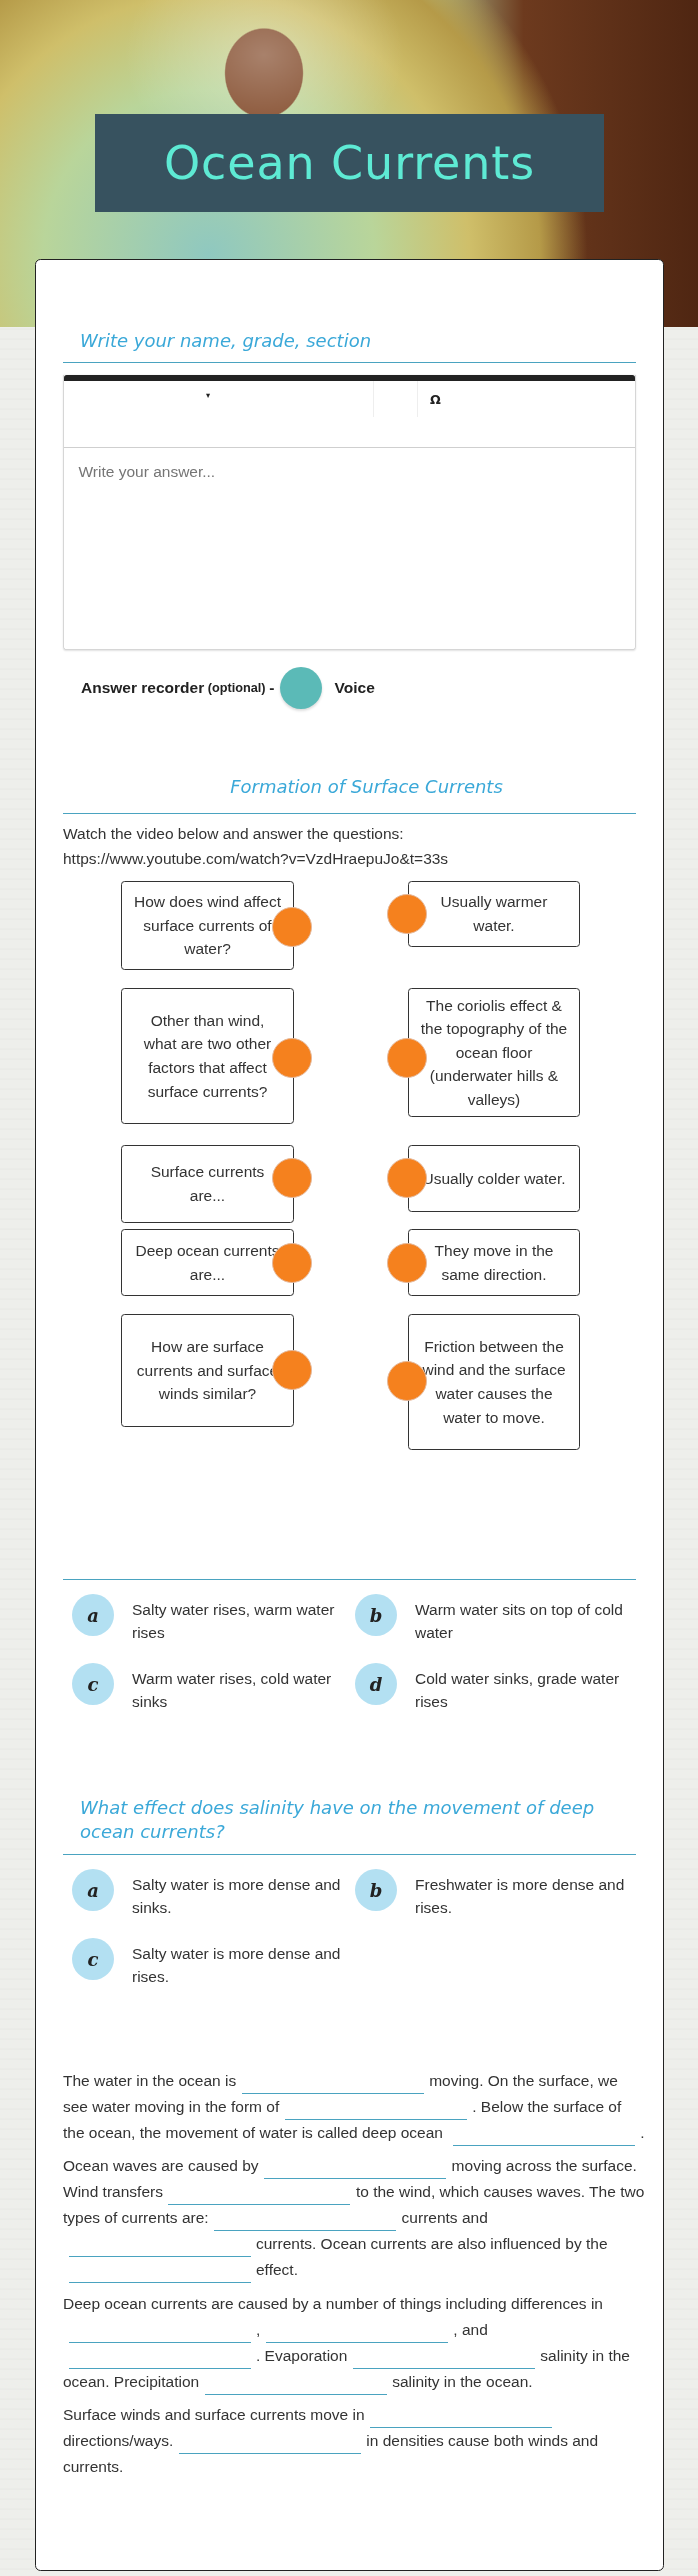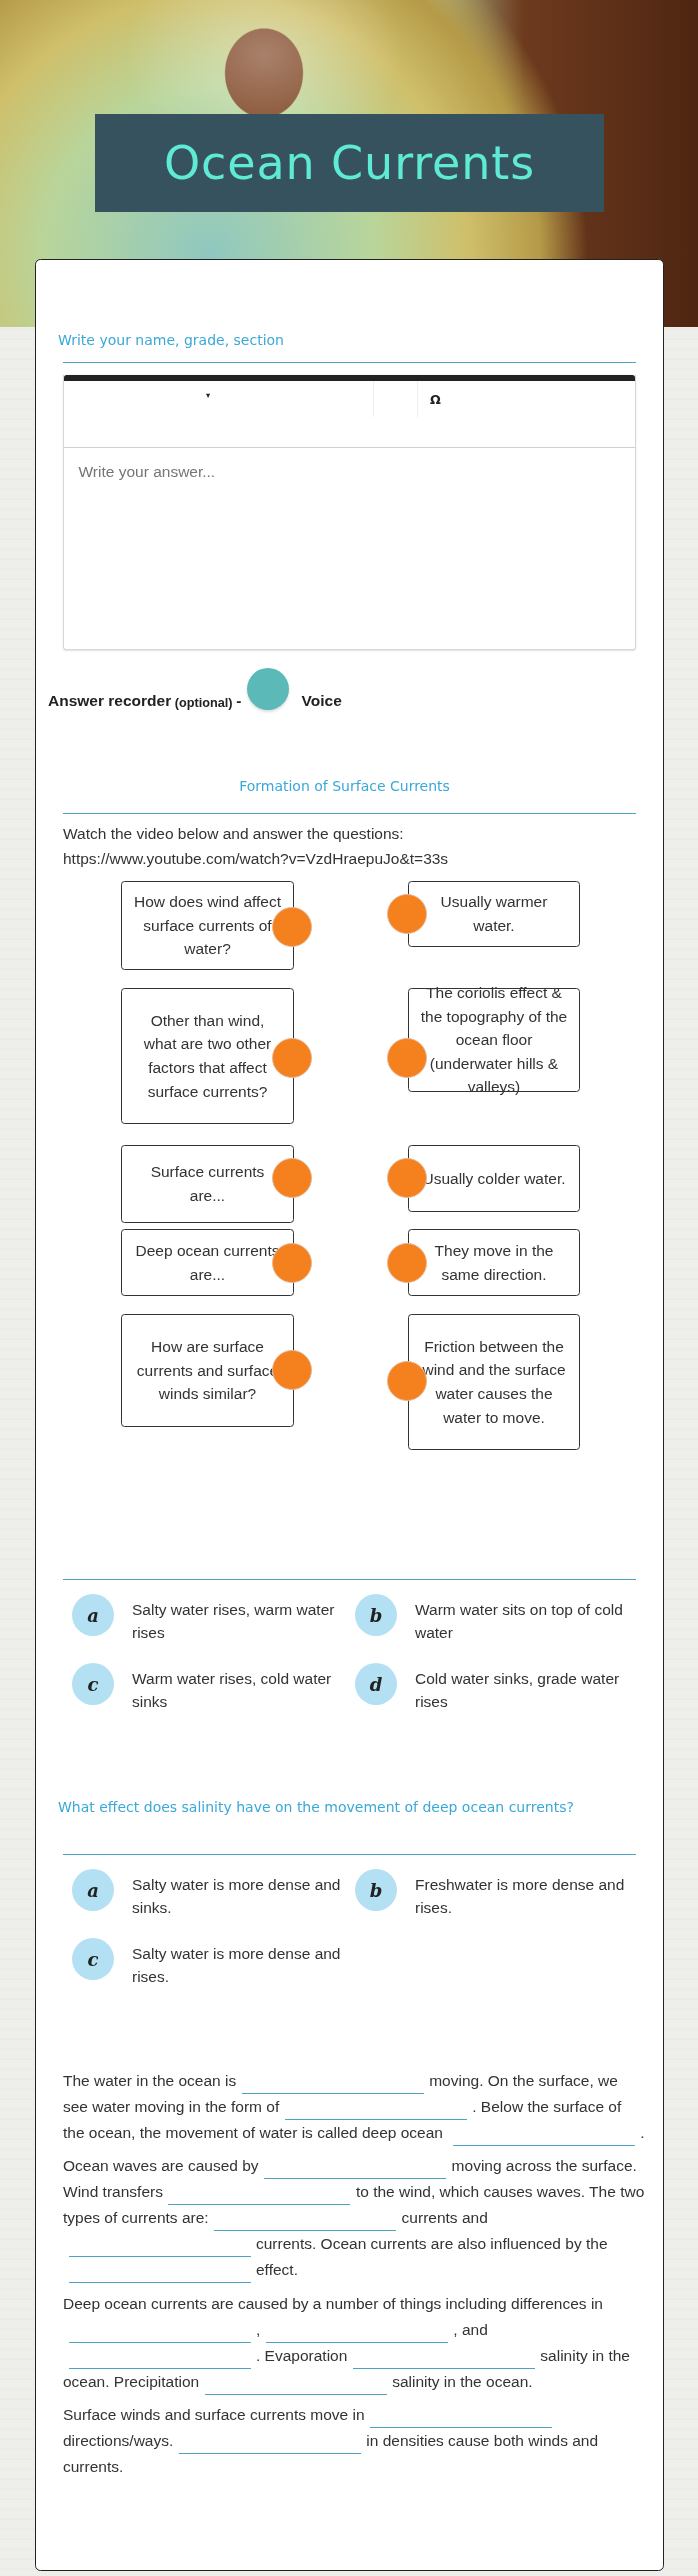--- a/index.html
+++ b/index.html
@@ -28,23 +28,24 @@
   }
   .hero-title {
     color: #5eead4; font-size: 46px; font-family: "DejaVu Sans", sans-serif;
     font-weight: normal; letter-spacing: 0.9px;
   }
   .card {
     position: absolute; left: 35px; top: 259px; width: 629px; height: 2312px;
     background: #fff; border: 1.8px solid #222; border-radius: 5.5px;
   }
   .section-title {
-    position: absolute; left: 22px; width: 573px;
-    color: #3aa8d8; font-size: 14px; font-family: "DejaVu Sans", sans-serif;
+    position: absolute; left: 44px; width: 573px;
+    color: #3aa8d8; font-size: 18px; font-family: "DejaVu Sans", sans-serif;
     line-height: 23.6px;
+    font-style: italic;
   }
   .section-rule {
     position: absolute; left: 27px; width: 573px; height: 0.9px; background: #4aa3c0;
   }
   .editor {
     position: absolute; left: 27px; top: 115px; width: 573px; height: 275px;
     border: 0.9px solid #d6d6d6; border-top: none; border-radius: 0 0 3.6px 3.6px;
     box-shadow: 0 0.9px 1.8px rgba(0,0,0,0.12);
   }
   .editor-topbar { height: 5.5px; background: #222; border-radius: 2.7px 2.7px 0 0; }
@@ -52,21 +53,21 @@
   .tb-dropdown { position: absolute; left: 0; top: 0; width: 309px; height: 36px; }
   .tb-caret { position: absolute; left: 142px; top: 9px; font-size: 8.2px; color: #222; }
   .tb-sep1 { position: absolute; left: 309px; top: 0; width: 0.9px; height: 36px; background: #eee; }
   .tb-sep2 { position: absolute; left: 353px; top: 0; width: 0.9px; height: 36px; background: #eee; }
   .tb-omega { position: absolute; left: 366px; top: 11px; font-size: 12.7px; font-weight: bold; color: #222; font-family: "DejaVu Sans", sans-serif; }
   .editor-area {
     position: absolute; left: 0; top: 75px; right: 0; bottom: 0;
     padding: 12.7px 14.5px; font-size: 15.5px; color: #999; border: none; outline: none; resize: none;
     font-family: "Liberation Sans", sans-serif; background: transparent; width: 100%;
   }
-  .recorder { position: absolute; left: 12px; top: 406px; display: flex; align-items: flex-end; height: 44px; }
+  .recorder { position: absolute; left: 45px; top: 406px; display: flex; align-items: center; height: 44px; }
   .rec-label { font-weight: bold; font-size: 15.5px; color: #222; }
   .rec-opt { font-weight: bold; font-size: 12.7px; color: #222; margin-left: 3.6px; }
   .rec-dash { font-weight: bold; font-size: 15.5px; color: #222; margin-left: 3.6px; margin-right: 5.5px; }
   .rec-btn { width: 42px; height: 42px; border-radius: 50%; background: #5bbab7; box-shadow: 0 1.8px 2.7px rgba(0,0,0,0.15); cursor: pointer; }
   .rec-voice { font-weight: bold; font-size: 15.5px; color: #222; margin-left: 12.7px; }
   .instr { position: absolute; left: 27px; top: 562px; width: 582px; font-size: 15.5px; line-height: 24.6px; color: #333; }
   .mbox {
     position: absolute; border: 0.9px solid #333; border-radius: 3.6px; background: #fff;
     font-size: 15.5px; line-height: 23.6px; color: #333; text-align: center;
     display: flex; align-items: center; justify-content: center; padding: 5.5px 11px;
@@ -142,21 +143,21 @@
 
   <div class="mbox" style="left:85px; top:969px; width:173px; height:67px;">Deep ocean currents are...</div>
   <div class="mdot" style="left:236px; top:983px;"></div>
 
   <div class="mbox" style="left:85px; top:1054px; width:173px; height:113px;">How are surface currents and surface winds similar?</div>
   <div class="mdot" style="left:236px; top:1090px;"></div>
 
   <div class="mbox" style="left:372px; top:621px; width:172px; height:66px;">Usually warmer water.</div>
   <div class="mdot" style="left:351px; top:634px;"></div>
 
-  <div class="mbox" style="left:372px; top:728px; width:172px; height:104px;">The coriolis effect &amp; the topography of the ocean floor (underwater hills &amp; valleys)</div>
+  <div class="mbox" style="left:372px; top:728px; width:172px; height:129px;">The coriolis effect &amp; the topography of the ocean floor (underwater hills &amp; valleys)</div>
   <div class="mdot" style="left:351px; top:778px;"></div>
 
   <div class="mbox" style="left:372px; top:885px; width:172px; height:67px;">Usually colder water.</div>
   <div class="mdot" style="left:351px; top:898px;"></div>
 
   <div class="mbox" style="left:372px; top:969px; width:172px; height:67px;">They move in the same direction.</div>
   <div class="mdot" style="left:351px; top:983px;"></div>
 
   <div class="mbox" style="left:372px; top:1054px; width:172px; height:136px;">Friction between the wind and the surface water causes the water to move.</div>
   <div class="mdot" style="left:351px; top:1101px;"></div>

